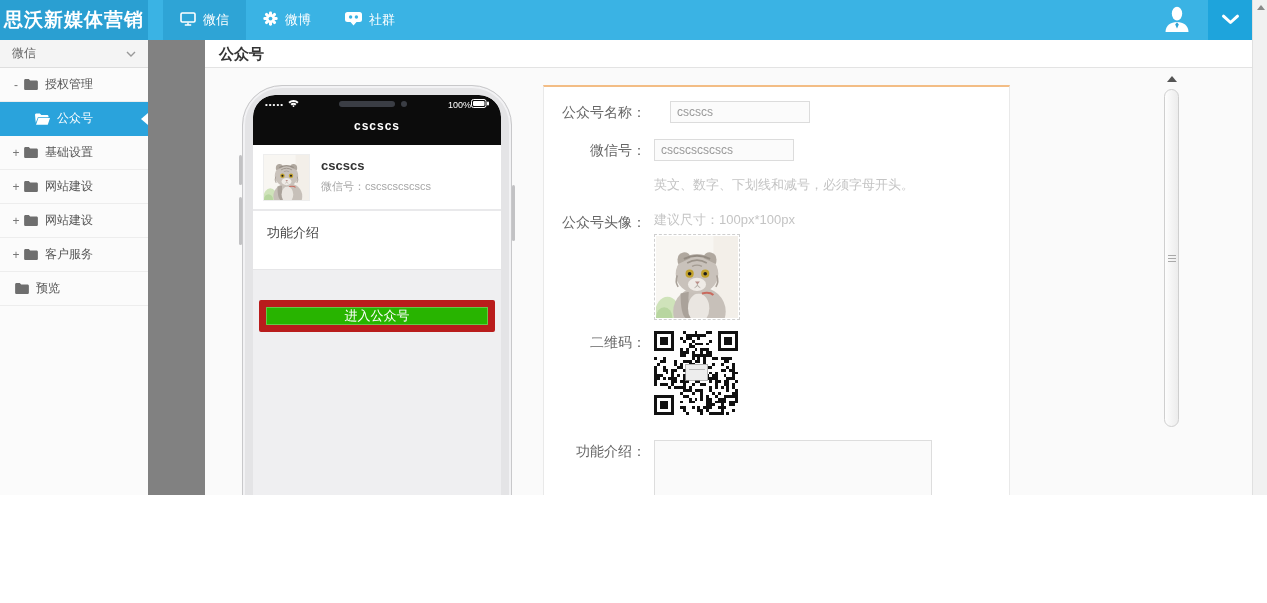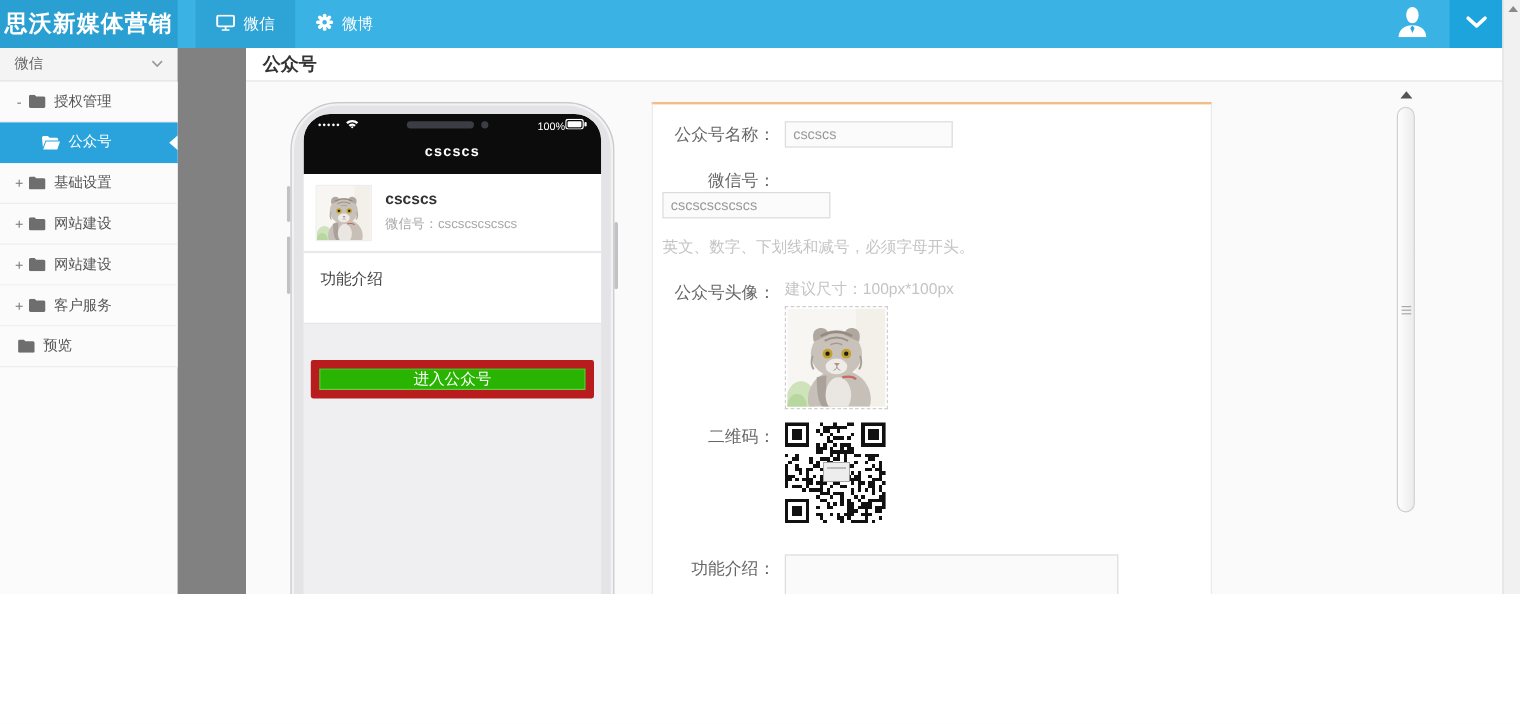--- a/index.html
+++ b/index.html
@@ -69,21 +69,21 @@
   
   .form-panel { position:absolute; left:338px; top:17px; width:467px; height:419px; background:#fff; border:1px solid #e9e9e9; border-top:2px solid #f3bd85; padding-top:14px; }
   .frow { display:flex; align-items:flex-start; }
   .flabel { width:102px; flex:none; text-align:right; font-size:14px; color:#666; padding-top:3px; }
   .fbody { margin-left:8px; }
   .finput { width:140px; height:22px; background:#fbfbfb; border:1px solid #dcdcdc; font-size:12px; color:#999; padding:0 6px; font-family:inherit; }
   .fhint { font-size:13px; color:#c4c4c4; margin-top:15px; }
   .img-box { width:86px; height:86px; border:1px dashed #cfcfcf; background:#fff; margin-top:5px; padding:1px; }
   .qr-box { width:84px; height:84px; }
   .ftext { width:278px; height:58px; background:#fafafa; border:1px solid #ddd; resize:none; font-family:inherit; }
-  .r1 { margin-bottom:16px; } .r2 { margin-bottom:17px;flex-direction:column; } .r3 { margin-bottom:11px; } .r4 { margin-bottom:21px; }
+  .r1 { margin-bottom:16px;gap:16px; } .r2 { margin-bottom:17px; } .r3 { margin-bottom:11px; } .r4 { margin-bottom:21px; }
 
   
   .inner-sb { position:absolute; right:71px; top:8px; width:18px; height:429px; }
   .isb-up { position:absolute; top:0; left:4px; width:0; height:0; border-left:5px solid transparent; border-right:5px solid transparent; border-bottom:6px solid #555; }
   .isb-thumb { position:absolute; top:13px; left:1px; width:15px; height:338px; background:linear-gradient(90deg,#fdfdfd,#ececec); border:1px solid #cfcfcf; border-radius:8px; display:flex; flex-direction:column; align-items:center; justify-content:center; gap:2px; }
   .isb-thumb i { display:block; width:8px; height:1px; background:#a9a9a9; }
   .isb-down { position:absolute; bottom:4px; left:4px; width:0; height:0; border-left:5px solid transparent; border-right:5px solid transparent; border-top:6px solid #555; }
 
   .top-btn { position:absolute; right:8px; bottom:10px; width:30px; height:30px; cursor:pointer; }
   .hidden-defs { position:absolute; width:0; height:0; overflow:hidden; }
@@ -145,20 +145,30 @@
                   <rect x="-1.6" y="-7.6" width="3.2" height="15.2" rx="1.4"></rect>
                   <rect x="-1.6" y="-7.6" width="3.2" height="15.2" rx="1.4" transform="rotate(45)"></rect>
                   <rect x="-1.6" y="-7.6" width="3.2" height="15.2" rx="1.4" transform="rotate(90)"></rect>
                   <rect x="-1.6" y="-7.6" width="3.2" height="15.2" rx="1.4" transform="rotate(135)"></rect>
                   <circle r="4.6"></circle>
                 </g>
                 <circle r="2" fill="#3ab3e4"></circle>
               </svg>
           </span>
           <span>微博</span>
+        </div>
+        <div class="tab">
+          <span class="icon">
+            <svg width="17" height="14" viewBox="0 0 17 14">
+                <path fill="#fff" d="M2.5 0h12A2.5 2.5 0 0 1 17 2.5v5A2.5 2.5 0 0 1 14.5 10h-3L8.5 13.4 5.5 10h-3A2.5 2.5 0 0 1 0 7.5v-5A2.5 2.5 0 0 1 2.5 0z"></path>
+                <circle cx="5.6" cy="5" r="1.7" fill="#3ab3e4"></circle>
+                <circle cx="11.4" cy="5" r="1.7" fill="#3ab3e4"></circle>
+              </svg>
+          </span>
+          <span>社群</span>
         </div>
       </div>
 
       <div class="topbar-right">
         <div class="user-btn">
           <span>
             <svg width="26" height="27" viewBox="0 0 26 27">
                 <ellipse cx="13" cy="8.6" rx="5.2" ry="6.8" fill="#fff"></ellipse>
                 <path d="M1.5 27c0-6.5 5.2-10 11.5-10s11.5 3.5 11.5 10z" fill="#fff"></path>
                 <path d="M13 17.2l-1.8 2.2 1.8 4 1.8-4z" fill="#2ea4d6"></path>

